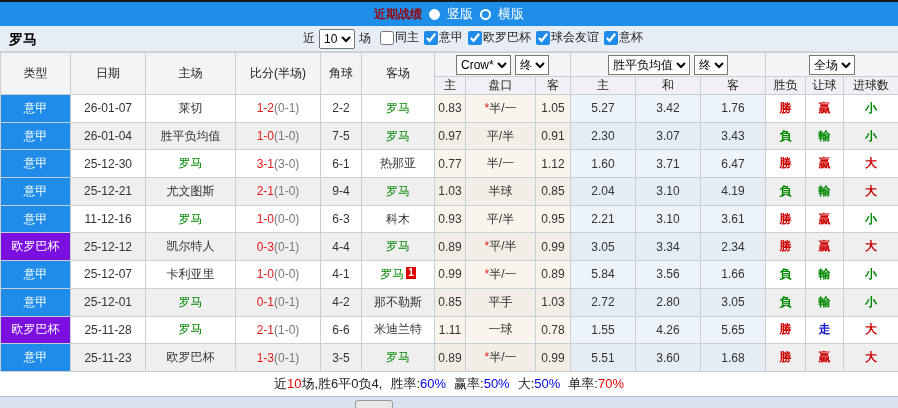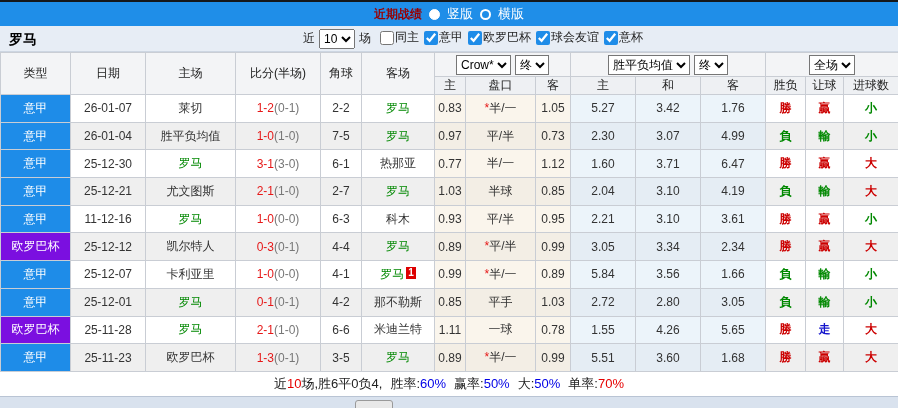--- a/index.html
+++ b/index.html
@@ -187,24 +187,24 @@
       </tr>
       <tr>
         <td class="type blue">意甲</td>
         <td>26-01-04</td>
         <td>胜平负均值</td>
         <td><span style="color:#e61717">1-0</span><span style="color:#777777">(1-0)</span></td>
         <td>7-5</td>
         <td><span style="color:#008800">罗马</span></td>
         <td class="bg-hc">0.97</td>
         <td class="bg-hc">平/半</td>
-        <td class="bg-hc">0.73</td>
+        <td class="bg-hc">0.91</td>
         <td class="bg-avg">2.30</td>
         <td class="bg-avg">3.07</td>
-        <td class="bg-avg">4.99</td>
+        <td class="bg-avg">3.43</td>
         <td><b style="color:#008800">負</b></td>
         <td><b style="color:#008800">輸</b></td>
         <td><b style="color:#008800">小</b></td>
       </tr>
       <tr>
         <td class="type blue">意甲</td>
         <td>25-12-30</td>
         <td><span style="color:#008800">罗马</span></td>
         <td><span style="color:#e61717">3-1</span><span style="color:#777777">(3-0)</span></td>
         <td>6-1</td>
@@ -217,21 +217,21 @@
         <td class="bg-avg">6.47</td>
         <td><b style="color:#cc0000">勝</b></td>
         <td><b style="color:#cc0000">贏</b></td>
         <td><b style="color:#cc0000">大</b></td>
       </tr>
       <tr>
         <td class="type blue">意甲</td>
         <td>25-12-21</td>
         <td>尤文图斯</td>
         <td><span style="color:#e61717">2-1</span><span style="color:#777777">(1-0)</span></td>
-        <td>2-7</td>
+        <td>9-4</td>
         <td><span style="color:#008800">罗马</span></td>
         <td class="bg-hc">1.03</td>
         <td class="bg-hc">半球</td>
         <td class="bg-hc">0.85</td>
         <td class="bg-avg">2.04</td>
         <td class="bg-avg">3.10</td>
         <td class="bg-avg">4.19</td>
         <td><b style="color:#008800">負</b></td>
         <td><b style="color:#008800">輸</b></td>
         <td><b style="color:#cc0000">大</b></td>

